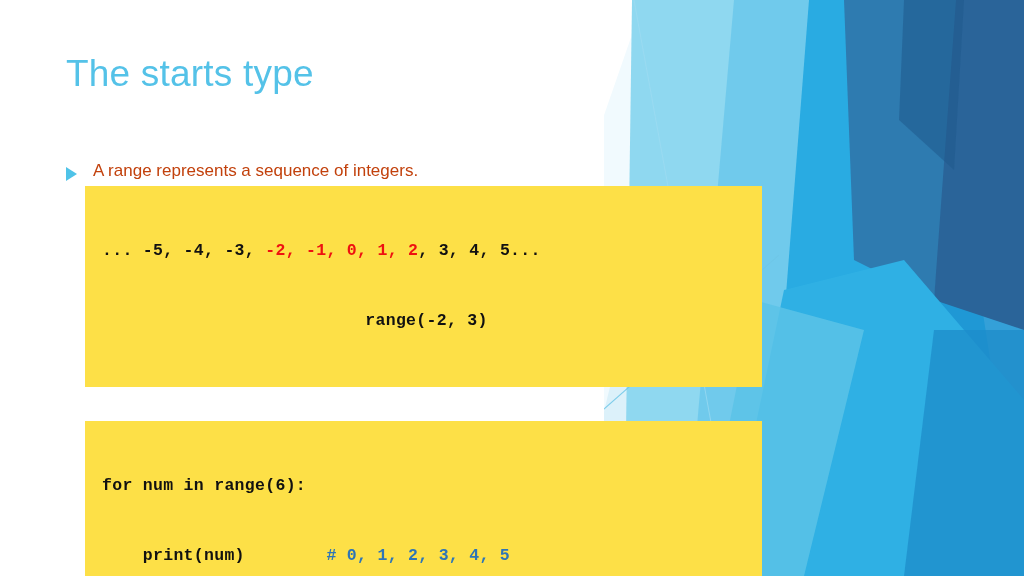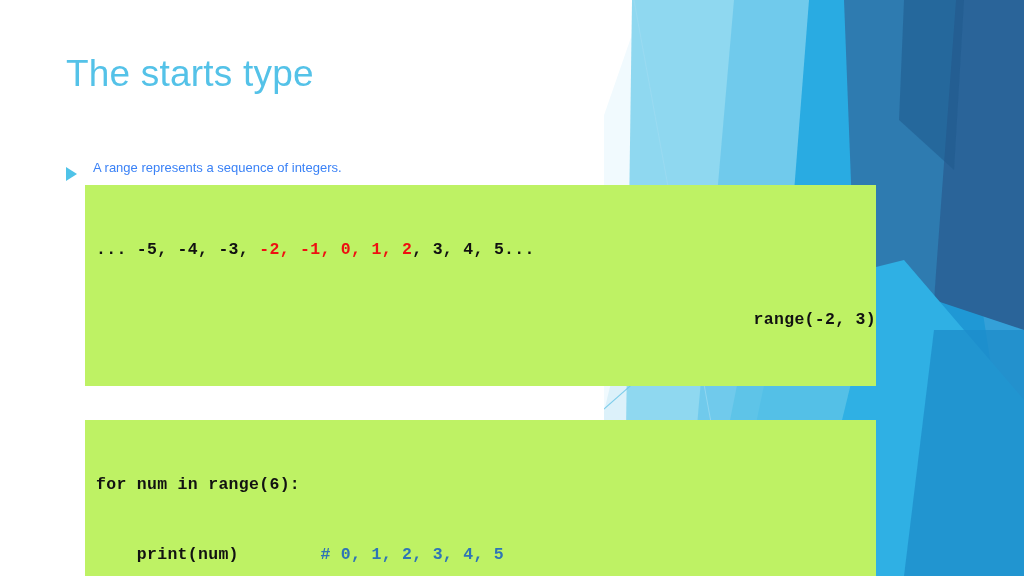--- a/index.html
+++ b/index.html
@@ -70,44 +70,44 @@
   .tri {
     display: block;
     width: 0; height: 0;
     border-left: 11px solid #4FC3E8;
     border-top: 7px solid transparent;
     border-bottom: 7px solid transparent;
     margin-left: 3px;
   }
   .bullet-text {
     flex: 1 1 auto;
-    font-size: 13px;
+    font-size: 17px;
     line-height: 1.28;
-    color: #3b82f6;
+    color: #c2410c;
     font-family: "Liberation Sans", sans-serif;
     font-weight: 400;
   }
 
   
   .code-block {
-    background: #bef264;
+    background: #fde047;
     font-family: "Liberation Mono", "DejaVu Sans Mono", monospace;
     font-size: 16.5px;
     font-weight: bold;
     line-height: 1.42;
     color: #111111;
-    padding: 6px 0 8px 0;
+    padding: 6px 0 8px 6px;
     margin-left: 22px;
-    width: 791px;
+    width: 677px;
     box-sizing: border-box;
     white-space: pre;
     letter-spacing: 0.3px;
   }
   .code-line { padding-left: 11px; }
-  .code-line.centered { padding-left: 0; text-align: right; }
+  .code-line.centered { padding-left: 0; text-align: center; }
   .tok-red { color: #EE1111; }
   .tok-comment { color: #2E75B6; }
   .tok-plain { color: #111111; }
 
   .gap-a { height: 30px; }
   .sp-after-bullet { height: 4px; }
 </style>
 </head>
 <body>
 

